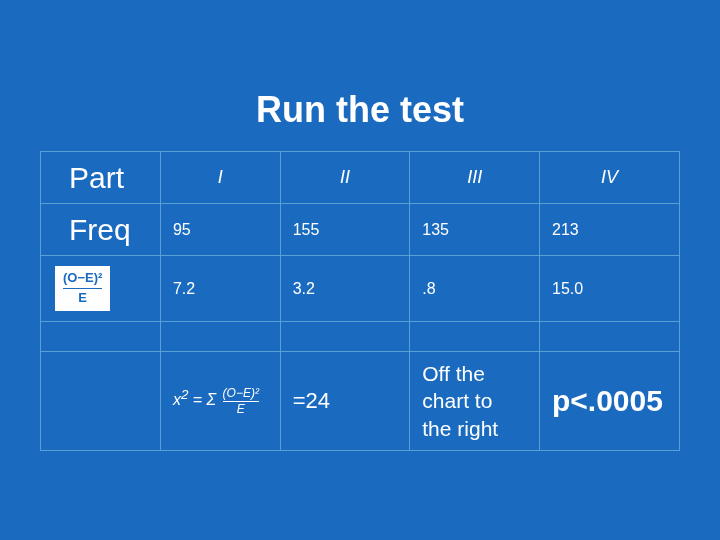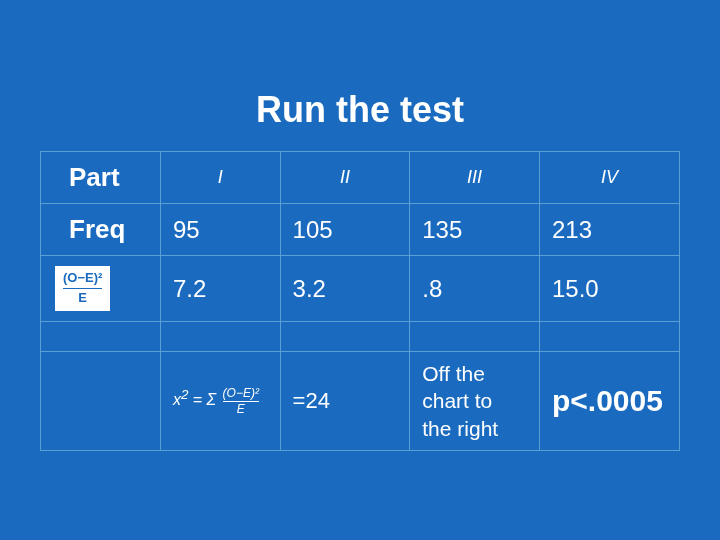--- a/index.html
+++ b/index.html
@@ -52,26 +52,26 @@
     col.col-4     { width: 140px; }
 
     .cell-roman {
       text-align: center;
       font-size: 18px;
       font-style: italic;
     }
 
     .cell-number {
       text-align: left;
-      font-size: 24px;
+      font-size: 16px;
     }
 
     .cell-label {
-      font-size: 26px;
-      font-weight: bold;
+      font-size: 30px;
+      font-weight: normal;
       padding-left: 28px;
     }
 
     
     .formula-box {
       background: white;
       color: #1a6bbf;
       border: 2px solid #1a6bbf;
       padding: 4px 8px;
       display: inline-block;
@@ -150,21 +150,21 @@
         <td class="cell-label">Part</td>
         <td class="cell-roman">I</td>
         <td class="cell-roman">II</td>
         <td class="cell-roman">III</td>
         <td class="cell-roman">IV</td>
       </tr>
 
       <tr>
         <td class="cell-label">Freq</td>
         <td class="cell-number">95</td>
-        <td class="cell-number">105</td>
+        <td class="cell-number">155</td>
         <td class="cell-number">135</td>
         <td class="cell-number">213</td>
       </tr>
 
 
       <tr>
         <td>
           <div class="formula-box">
             <span class="numerator">(O−E)²</span>
             <span class="divider-line"></span>

